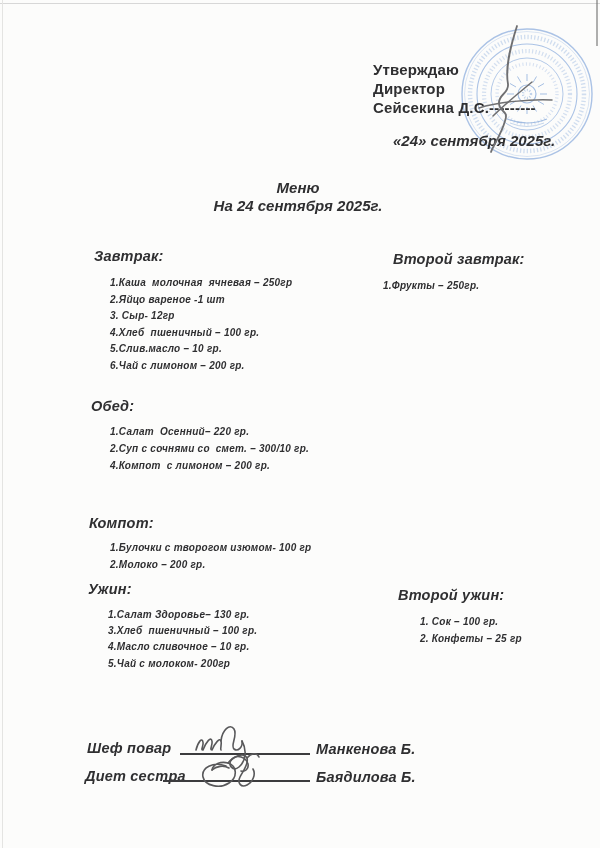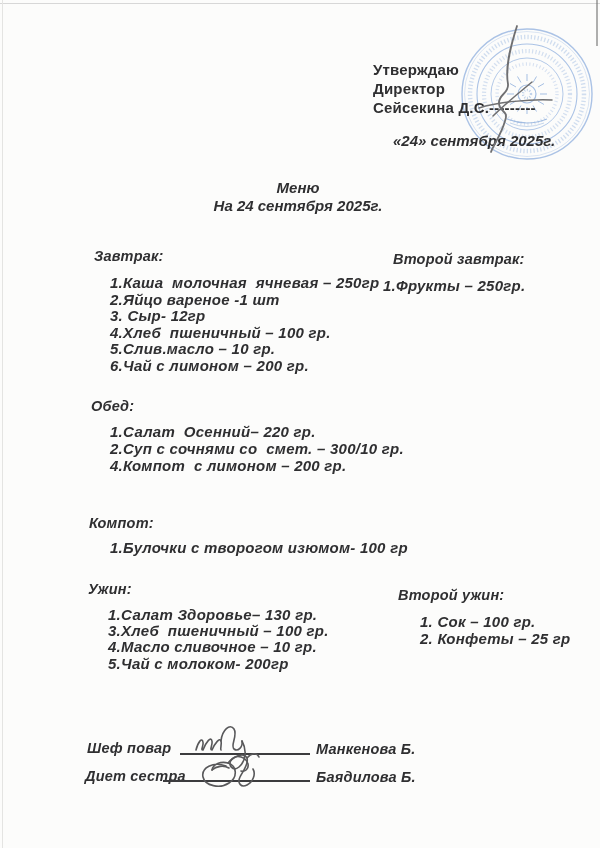--- a/index.html
+++ b/index.html
@@ -27,21 +27,21 @@
   
   .title-block{
     left:150px;top:179px;width:296px;text-align:center;
     font-style:italic;font-weight:700;font-size:15px;line-height:18px;z-index:2;
   }
   
   .heading{
     font-style:italic;font-weight:700;font-size:14.5px;letter-spacing:.2px;z-index:2;white-space:pre;
   }
   .items{
-    font-style:italic;font-weight:700;font-size:15px;letter-spacing:.25px;z-index:2;white-space:pre;
+    font-style:italic;font-weight:700;font-size:10px;letter-spacing:.25px;z-index:2;white-space:pre;
   }
   .items .menu-item{white-space:pre;}
   .h-breakfast{left:94px;top:248px;}
   .i-breakfast{left:110px;top:275px;line-height:16.5px;}
   .h-breakfast2{left:393px;top:251px;}
   .i-breakfast2{left:383px;top:278px;line-height:16.5px;}
   .h-lunch{left:91px;top:398px;}
   .i-lunch{left:110px;top:423px;line-height:17.2px;}
   .h-snack{left:89px;top:515px;}
   .i-snack{left:110px;top:540px;line-height:16.5px;}
@@ -117,21 +117,21 @@
 <div class="abs heading h-breakfast">Завтрак:</div>
 <div class="abs items i-breakfast"><div class="menu-item">1.Каша  молочная  ячневая – 250гр</div><div class="menu-item">2.Яйцо вареное -1 шт</div><div class="menu-item">3. Сыр- 12гр</div><div class="menu-item">4.Хлеб  пшеничный – 100 гр.</div><div class="menu-item">5.Слив.масло – 10 гр.</div><div class="menu-item">6.Чай с лимоном – 200 гр.</div></div>
 
 <div class="abs heading h-breakfast2">Второй завтрак:</div>
 <div class="abs items i-breakfast2"><div class="menu-item">1.Фрукты – 250гр.</div></div>
 
 <div class="abs heading h-lunch">Обед:</div>
 <div class="abs items i-lunch"><div class="menu-item">1.Салат  Осенний– 220 гр.</div><div class="menu-item">2.Суп с сочнями со  смет. – 300/10 гр.</div><div class="menu-item">4.Компот  с лимоном – 200 гр.</div></div>
 
 <div class="abs heading h-snack">Компот:</div>
-<div class="abs items i-snack"><div class="menu-item">1.Булочки с творогом изюмом- 100 гр</div></div>
+<div class="abs items i-snack"><div class="menu-item">1.Булочки с творогом изюмом- 100 гр</div><div class="menu-item">2.Молоко – 200 гр.</div></div>
 
 <div class="abs heading h-dinner">Ужин:</div>
 <div class="abs items i-dinner"><div class="menu-item">1.Салат Здоровье– 130 гр.</div><div class="menu-item">3.Хлеб  пшеничный – 100 гр.</div><div class="menu-item">4.Масло сливочное – 10 гр.</div><div class="menu-item">5.Чай с молоком- 200гр</div></div>
 
 <div class="abs heading h-dinner2">Второй ужин:</div>
 <div class="abs items i-dinner2"><div class="menu-item">1. Сок – 100 гр.</div><div class="menu-item">2. Конфеты – 25 гр</div></div>
 
 <div class="abs sig-label chef-label">Шеф повар</div>
 <div class="abs sig-line chef-line"></div>
 <div class="abs sig-name chef-name">Манкенова Б.</div>

